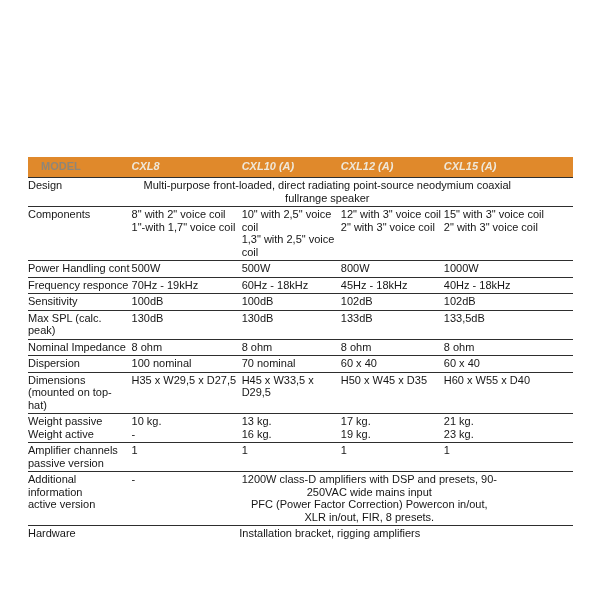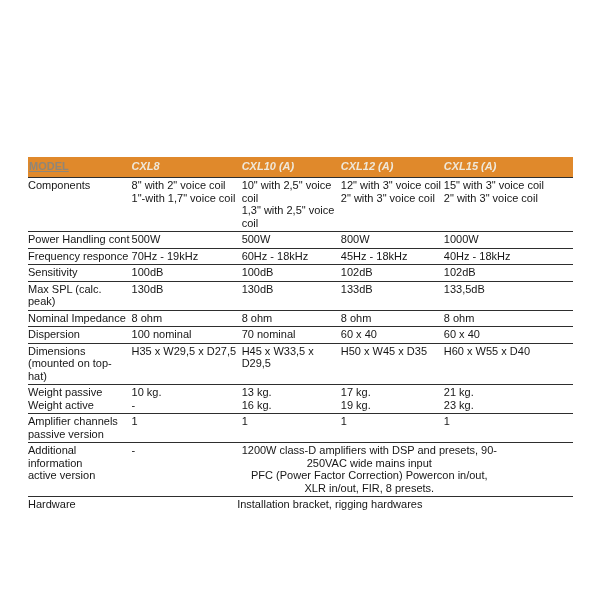--- a/index.html
+++ b/index.html
@@ -37,21 +37,21 @@
     background: #e0892b;
   }
   th {
     text-align: left;
     vertical-align: middle;
     font-weight: bold;
     font-size: 11px;
     line-height: 13px;
     padding: 3px 2px 4px 0;
   }
-  th.model-th { color: #8f8678; padding-left: 1px; text-decoration: underline; }
+  th.model-th { color: #8f8678; padding-left: 13px; }
   th.colname  { color: #efe8da; font-style: italic; }
 
   td {
     text-align: left;
     vertical-align: top;
     padding: 1px 2px 2px 0;
     line-height: 12.5px;
     font-weight: normal;
   }
   thead tr { border-bottom: 1.5px solid #2e2e2e; }
@@ -80,20 +80,24 @@
       <tr class="header-row">
         <th class="model-th">MODEL</th>
         <th class="colname">CXL8</th>
         <th class="colname">CXL10 (A)</th>
         <th class="colname">CXL12 (A)</th>
         <th class="colname">CXL15 (A)</th>
       </tr>
     </thead>
     <tbody>
 
+      <tr>
+        <td>Design</td>
+        <td colspan="4" class="center design-cell">Multi-purpose front-loaded, direct radiating point-source neodymium coaxial fullrange speaker</td>
+      </tr>
 
       <tr>
         <td>Components</td>
         <td>
           <span class="line">8" with 2" voice coil</span>
           <span class="line">1"-with 1,7" voice coil</span>
         </td>
         <td>
           <span class="line">10" with 2,5" voice coil</span>
           <span class="line">1,3" with 2,5" voice coil</span>
@@ -209,18 +213,18 @@
         </td>
         <td>-</td>
         <td colspan="3" class="center addinfo-cell">
           <span class="line">1200W class-D amplifiers with DSP and presets, 90-250VAC wide mains input</span>
           <span class="line">PFC (Power Factor Correction) Powercon in/out, XLR in/out, FIR, 8 presets.</span>
         </td>
       </tr>
 
       <tr>
         <td>Hardware</td>
-        <td colspan="4" class="center hardware-cell">Installation bracket, rigging hardwares</td>
+        <td colspan="4" class="center hardware-cell">Installation bracket, rigging amplifiers</td>
       </tr>
 
     </tbody>
   </table>
 </div>
 
 </body></html>

